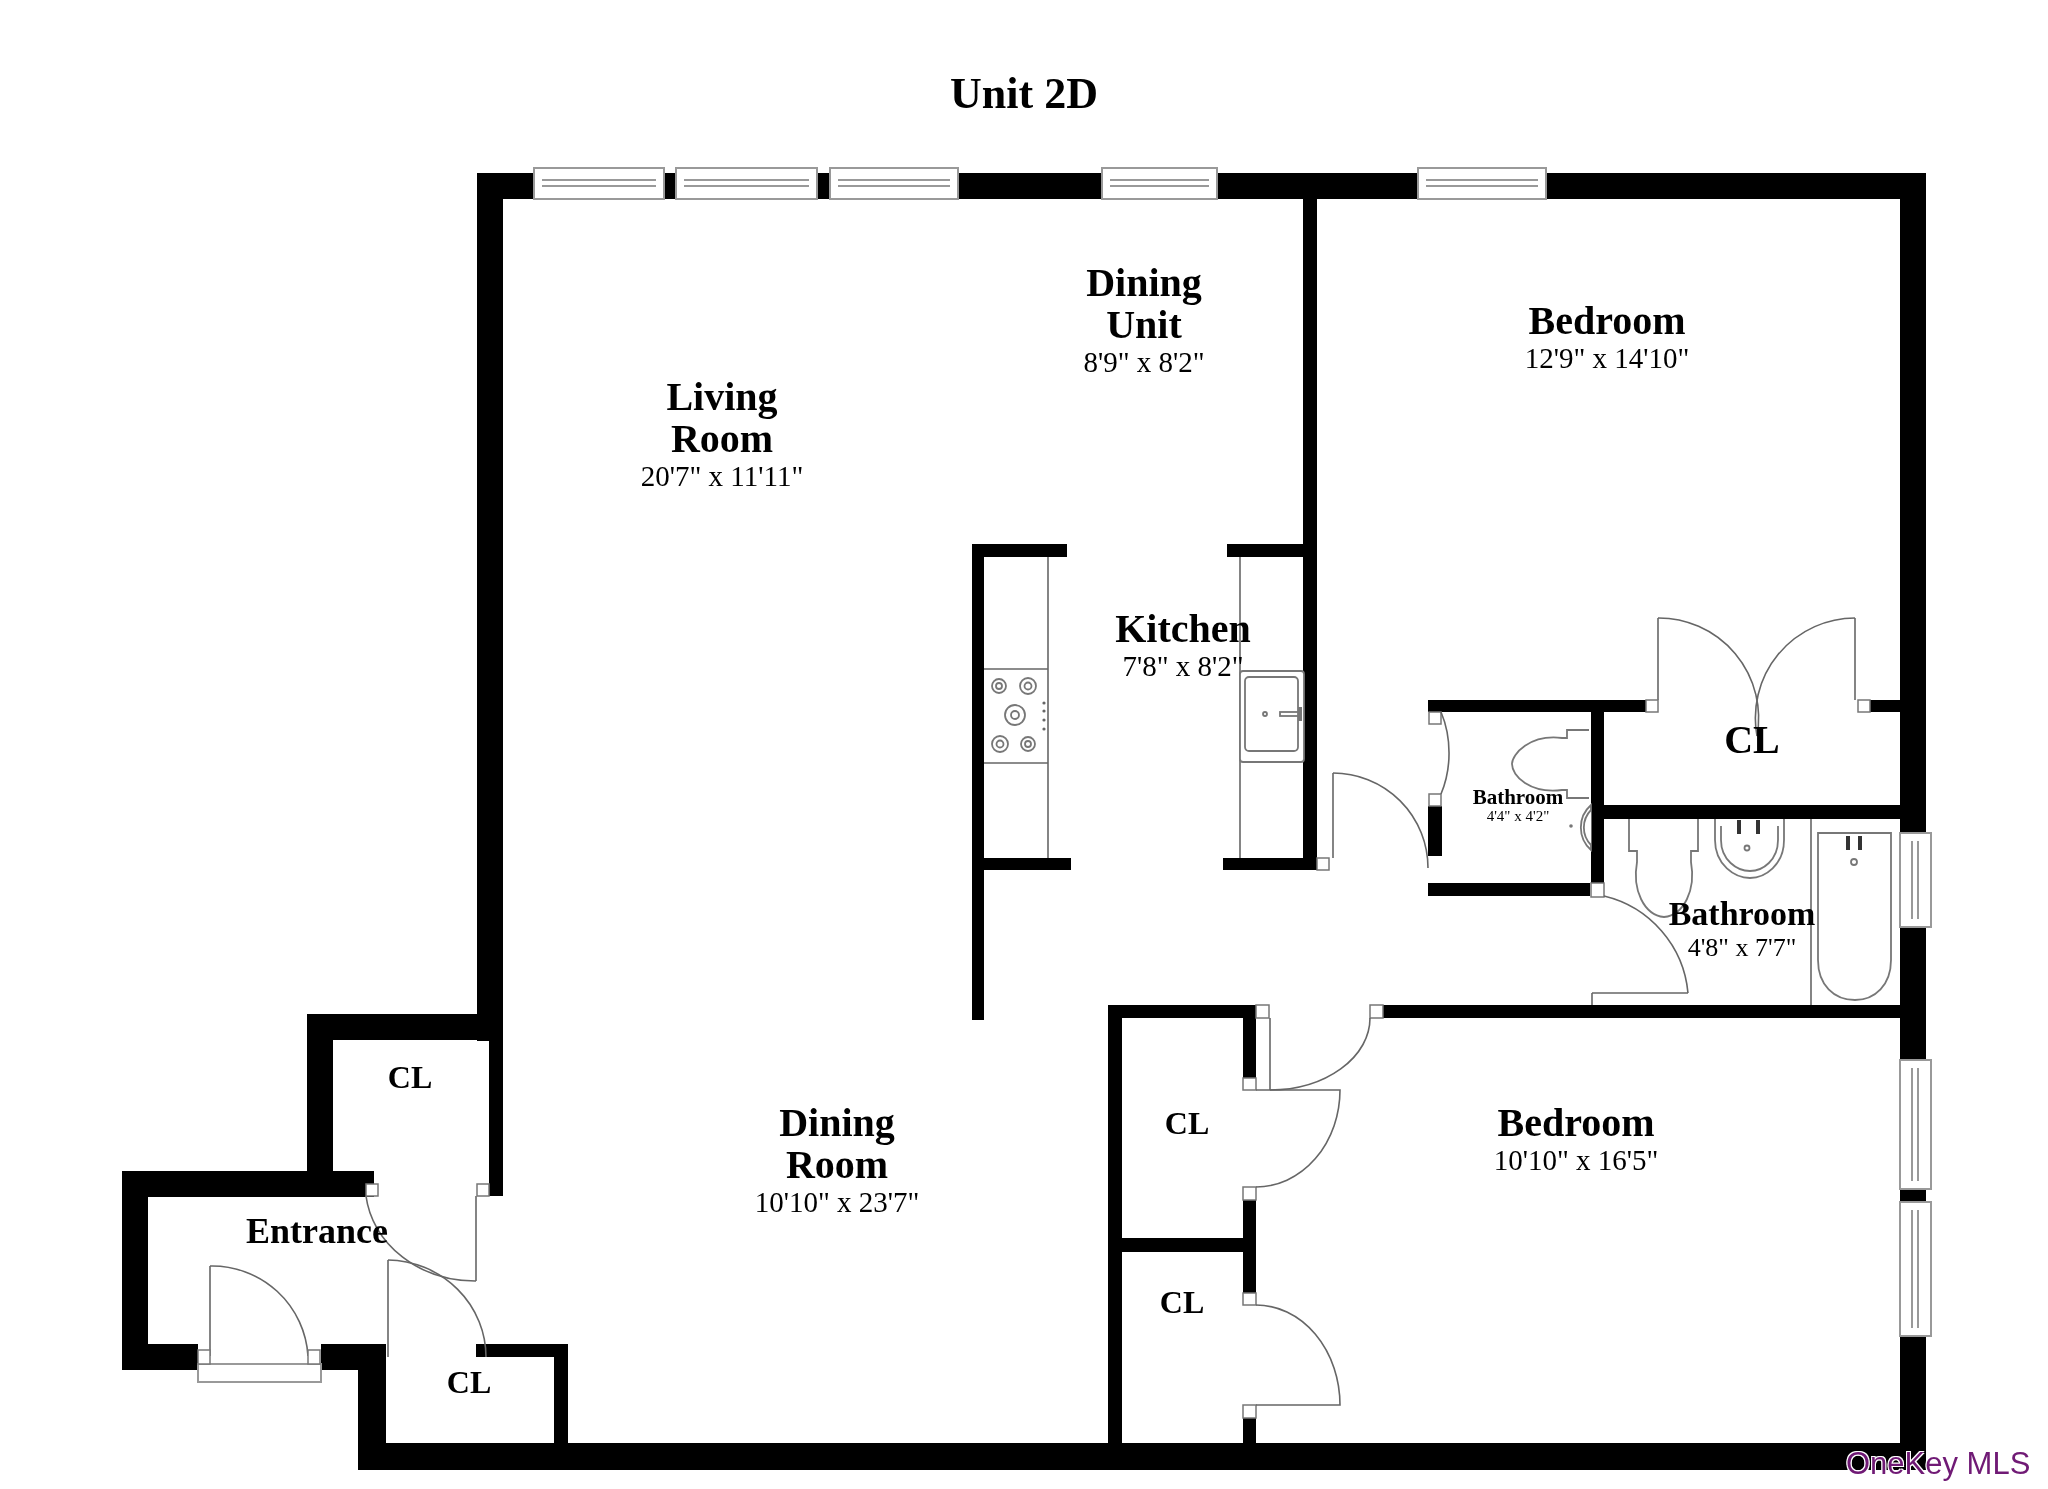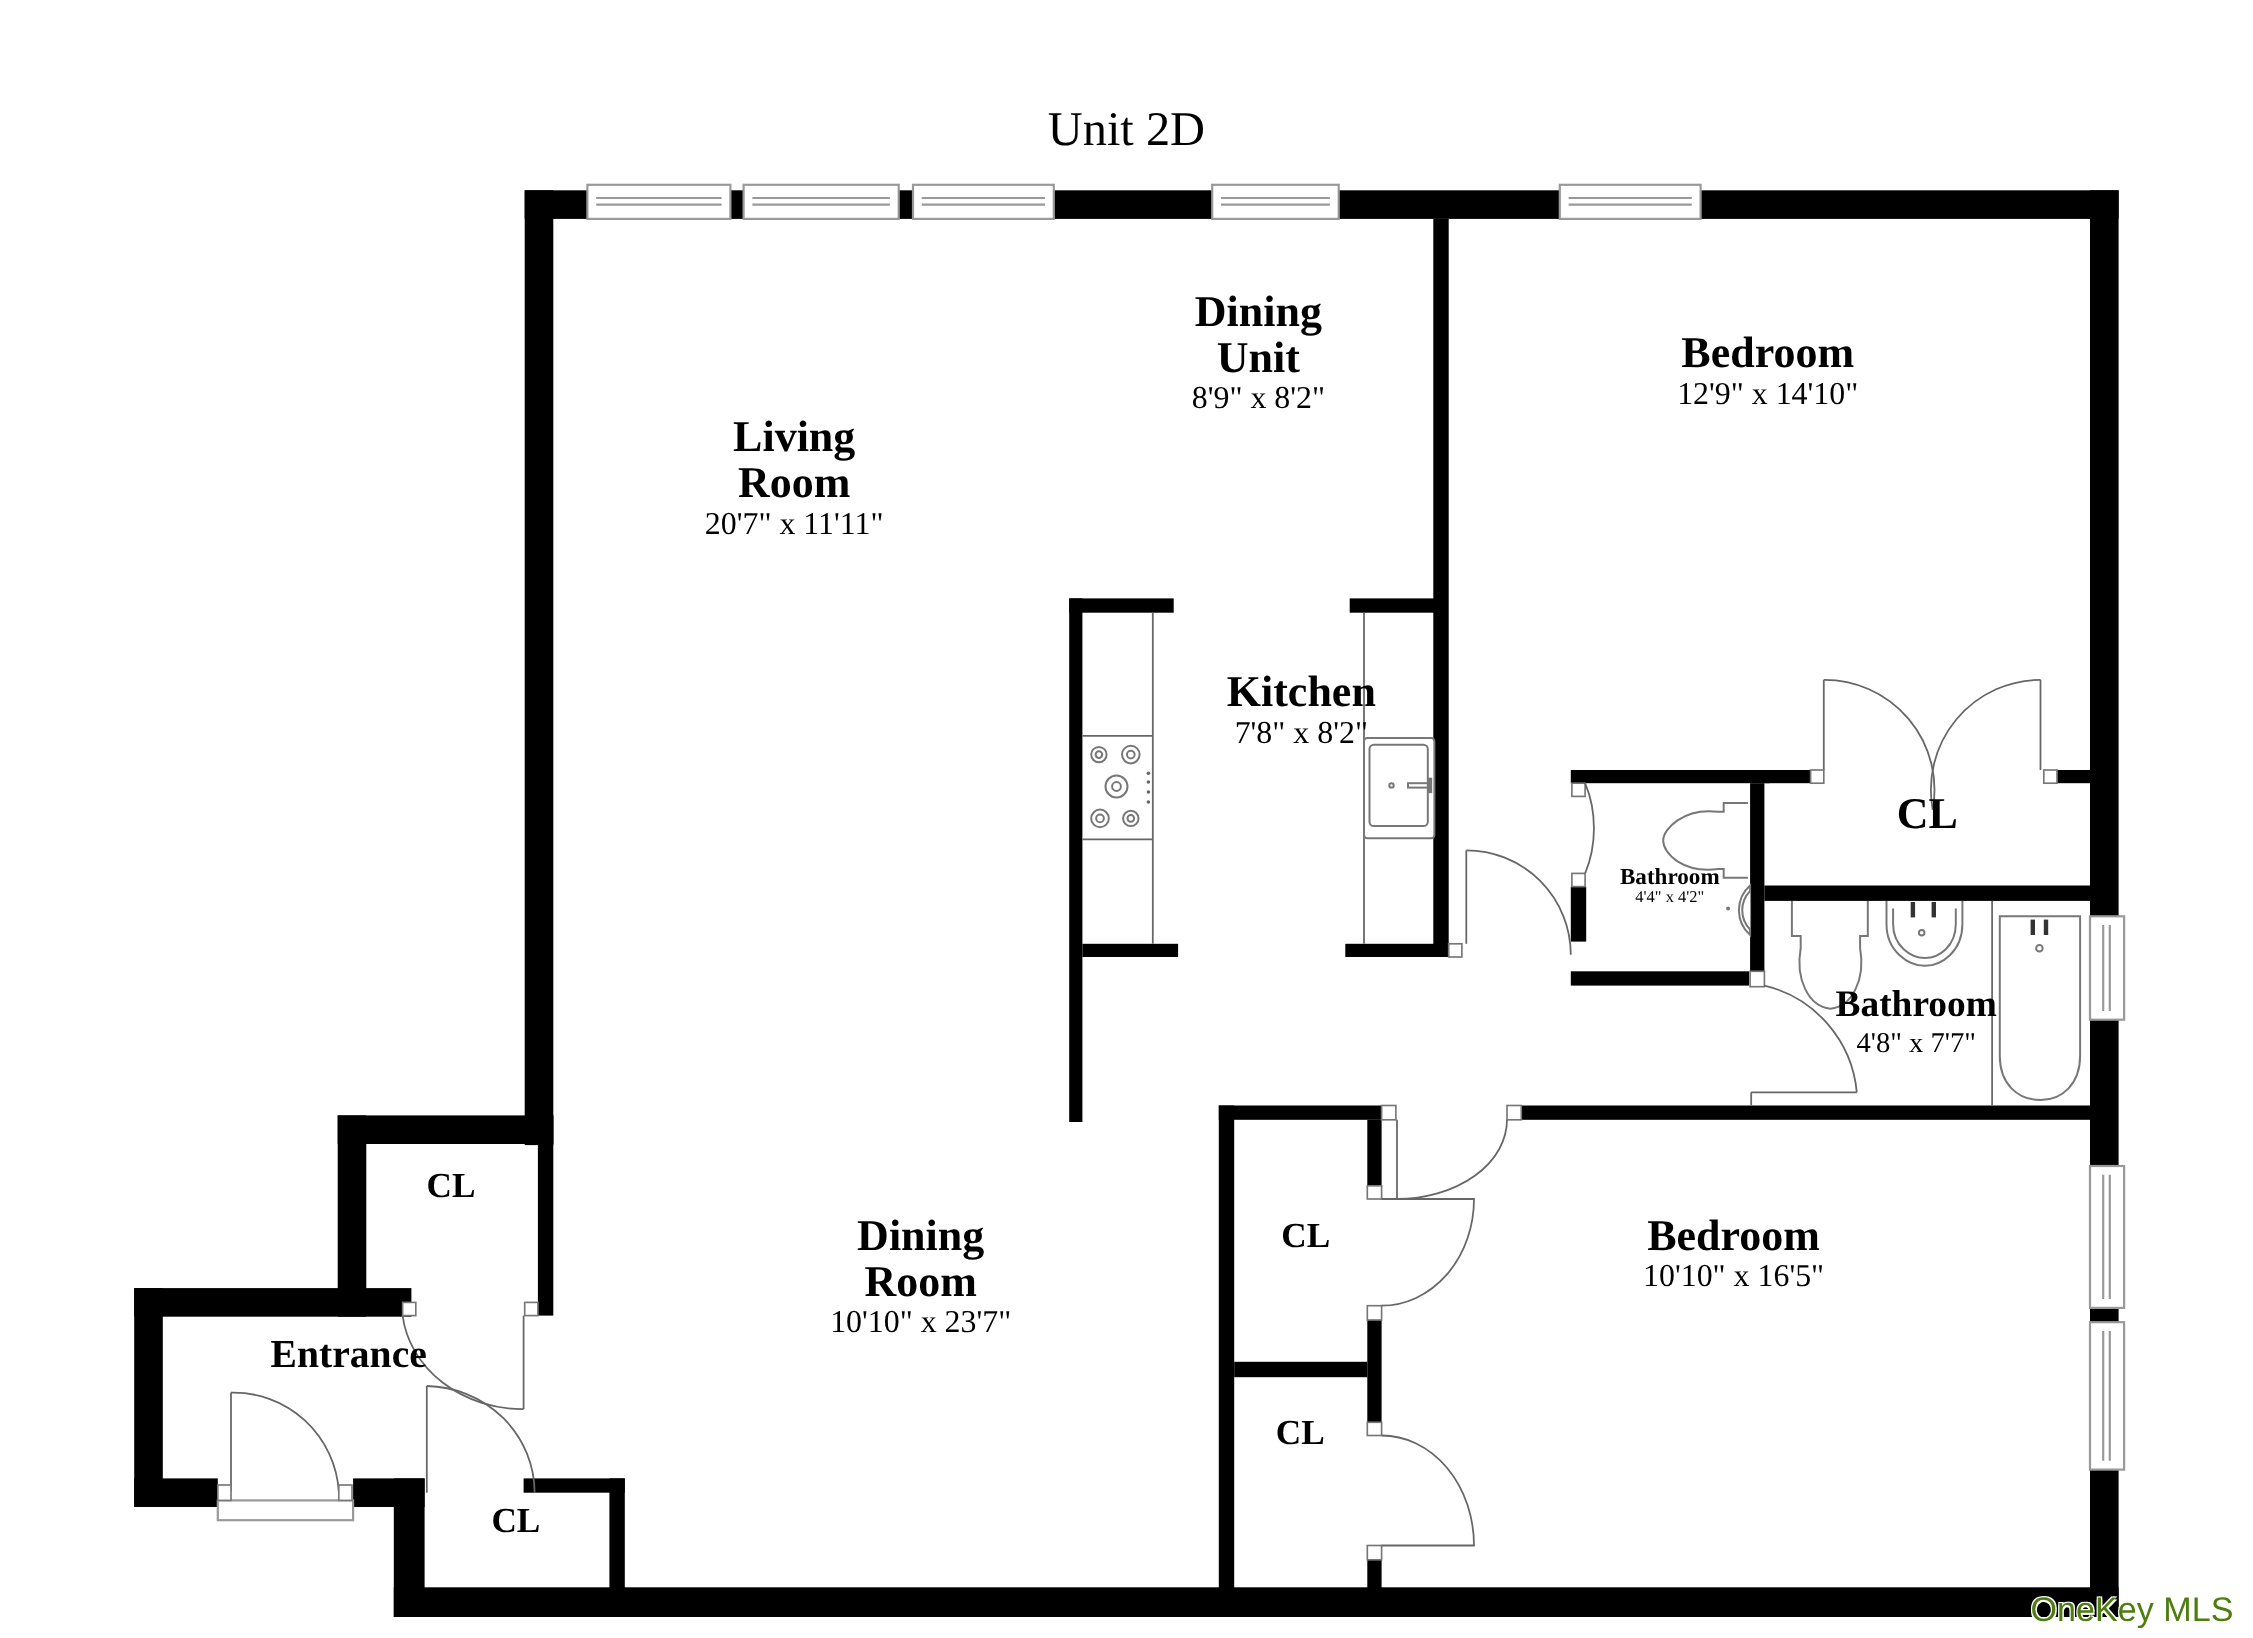--- a/index.html
+++ b/index.html
@@ -9,22 +9,22 @@
   .win { fill: #fff; stroke: #999; stroke-width: 2; }
   .winline { fill: none; stroke: #999; stroke-width: 2; }
   .thin { fill: none; stroke: #666; stroke-width: 1.6; }
   .fix { fill: #fff; stroke: #777; stroke-width: 1.8; }
   .jamb { fill: #fff; stroke: #777; stroke-width: 1.5; }
   .lbl { position: absolute; transform: translateX(-50%); text-align: center; white-space: nowrap; color: #000; }
   .name { font-family: "Liberation Serif", serif; font-weight: bold; font-size: 40px; line-height: 42px; }
   .dim { font-family: "Liberation Serif", serif; font-size: 29px; line-height: 32px; }
   .name-sm { font-family: "Liberation Serif", serif; font-weight: bold; font-size: 21px; line-height: 22px; }
   .dim-sm { font-family: "Liberation Serif", serif; font-size: 15px; line-height: 17px; }
-  .title { font-family: "Liberation Serif", serif; font-weight: normal; font-size: 44px; position: absolute; left: 1024px; top: 68px; transform: translateX(-50%); margin-top: 24px; }
-  .watermark { position: absolute; left: 1846px; top: 1446px; font-family: "Liberation Sans", sans-serif; font-size: 31px; color: #4d7c0f; text-shadow: -1px -1px 0 #fff, 1px -1px 0 #fff, -1px 1px 0 #fff, 1px 1px 0 #fff; }
+  .title { font-family: "Liberation Serif", serif; font-weight: bold; font-size: 44px; position: absolute; left: 1024px; top: 68px; transform: translateX(-50%); }
+  .watermark { position: absolute; left: 1846px; top: 1446px; font-family: "Liberation Sans", sans-serif; font-size: 31px; color: #701a75; text-shadow: -1px -1px 0 #fff, 1px -1px 0 #fff, -1px 1px 0 #fff, 1px 1px 0 #fff; }
 </style>
 </head>
 <body>
 
 <svg id="plan" width="2048" height="1489" viewBox="0 0 2048 1489" xmlns="http://www.w3.org/2000/svg">
 
   <g>
 
     <rect class="wall" x="477" y="173" width="1449" height="26"></rect>
 

